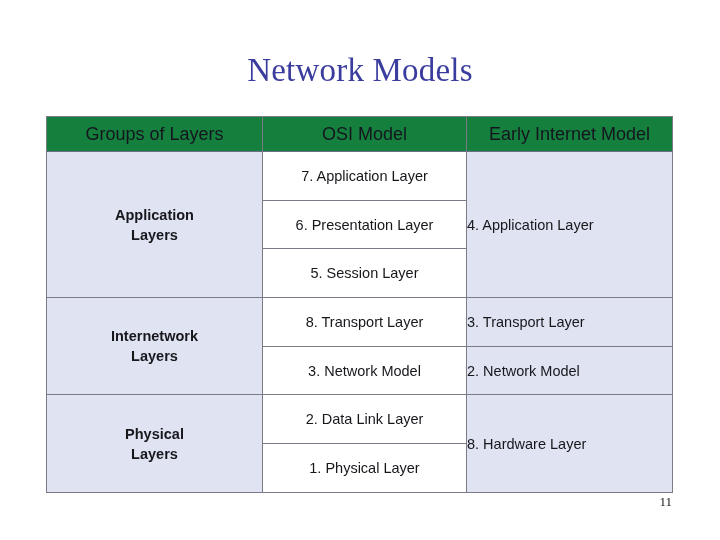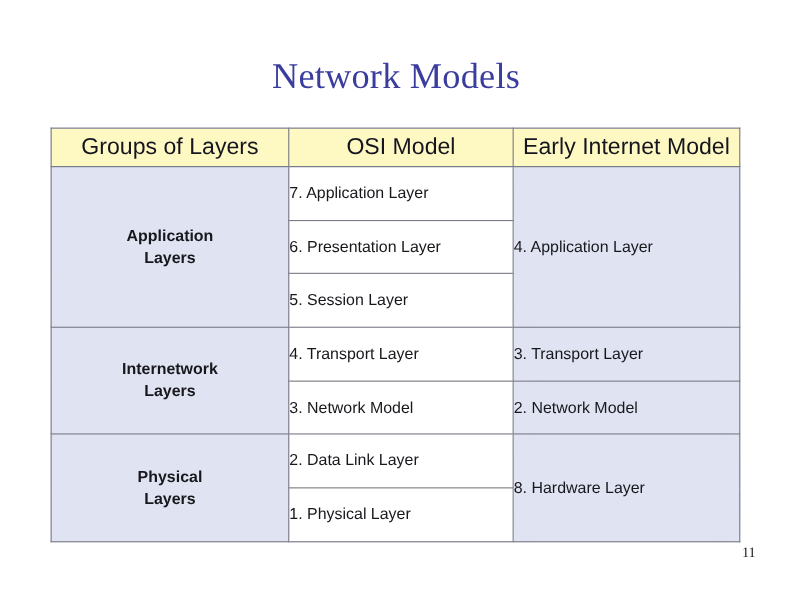--- a/index.html
+++ b/index.html
@@ -49,42 +49,42 @@
   .osi-table td {
     border: 1px solid #7b7b85;
     padding: 0;
     vertical-align: middle;
     font-size: 14.5px;
     color: #17171c;
   }
 
   .osi-table thead th {
     height: 34px;
-    background: #fef9c3;
+    background: #15803d;
     font-weight: normal;
     text-align: center;
     color: #15151f;
-    font-size: 21px;
+    font-size: 18px;
     border-bottom: 1.5px solid #6a6f85;
   }
 
   .cell-group {
     background: #dfe3f2;
     text-align: center;
     font-weight: bold;
     font-size: 15px;
     line-height: 20px;
     color: #101014;
     border-right: 1.5px solid #2a2a38;
   }
   .cell-group .line { display: block; }
 
   .cell-osi {
     background: #ffffff;
-    text-align: left;
+    text-align: center;
     padding-left: 12px;
     height: 47.7px;
     border-right: 1.5px solid #2a2a38;
     font-size: 14.5px;
     color: #1b1b20;
   }
 
   .cell-internet {
     background: #dfe3f2;
     text-align: left;
@@ -94,21 +94,21 @@
     border-radius: 25px;
   }
 
   
   .grp-sep > td,
   .grp-sep > th { border-top: 1.5px solid #6a6f85; }
 
   
   .page-number {
     position: absolute;
-    right: 33px;
+    right: 48px;
     top: 494px;
     font-family: "Liberation Serif", serif;
     font-size: 13px;
     color: #1a1a1a;
   }
 </style>
 </head>
 <body>
 
 <div class="slide-title">Network Models</div>
@@ -143,21 +143,21 @@
 
     <tr>
       <td class="cell-osi">5. Session Layer</td>
     </tr>
 
     <tr class="grp-sep">
       <td class="cell-group" rowspan="2">
         <span class="line">Internetwork</span>
         <span class="line">Layers</span>
       </td>
-      <td class="cell-osi">4. Transport Layer</td>
+      <td class="cell-osi">8. Transport Layer</td>
       <td class="cell-internet">3. Transport Layer</td>
     </tr>
 
     <tr>
       <td class="cell-osi">3. Network Model</td>
       <td class="cell-internet">2. Network Model</td>
     </tr>
 
     <tr class="grp-sep">
       <td class="cell-group" rowspan="2">

